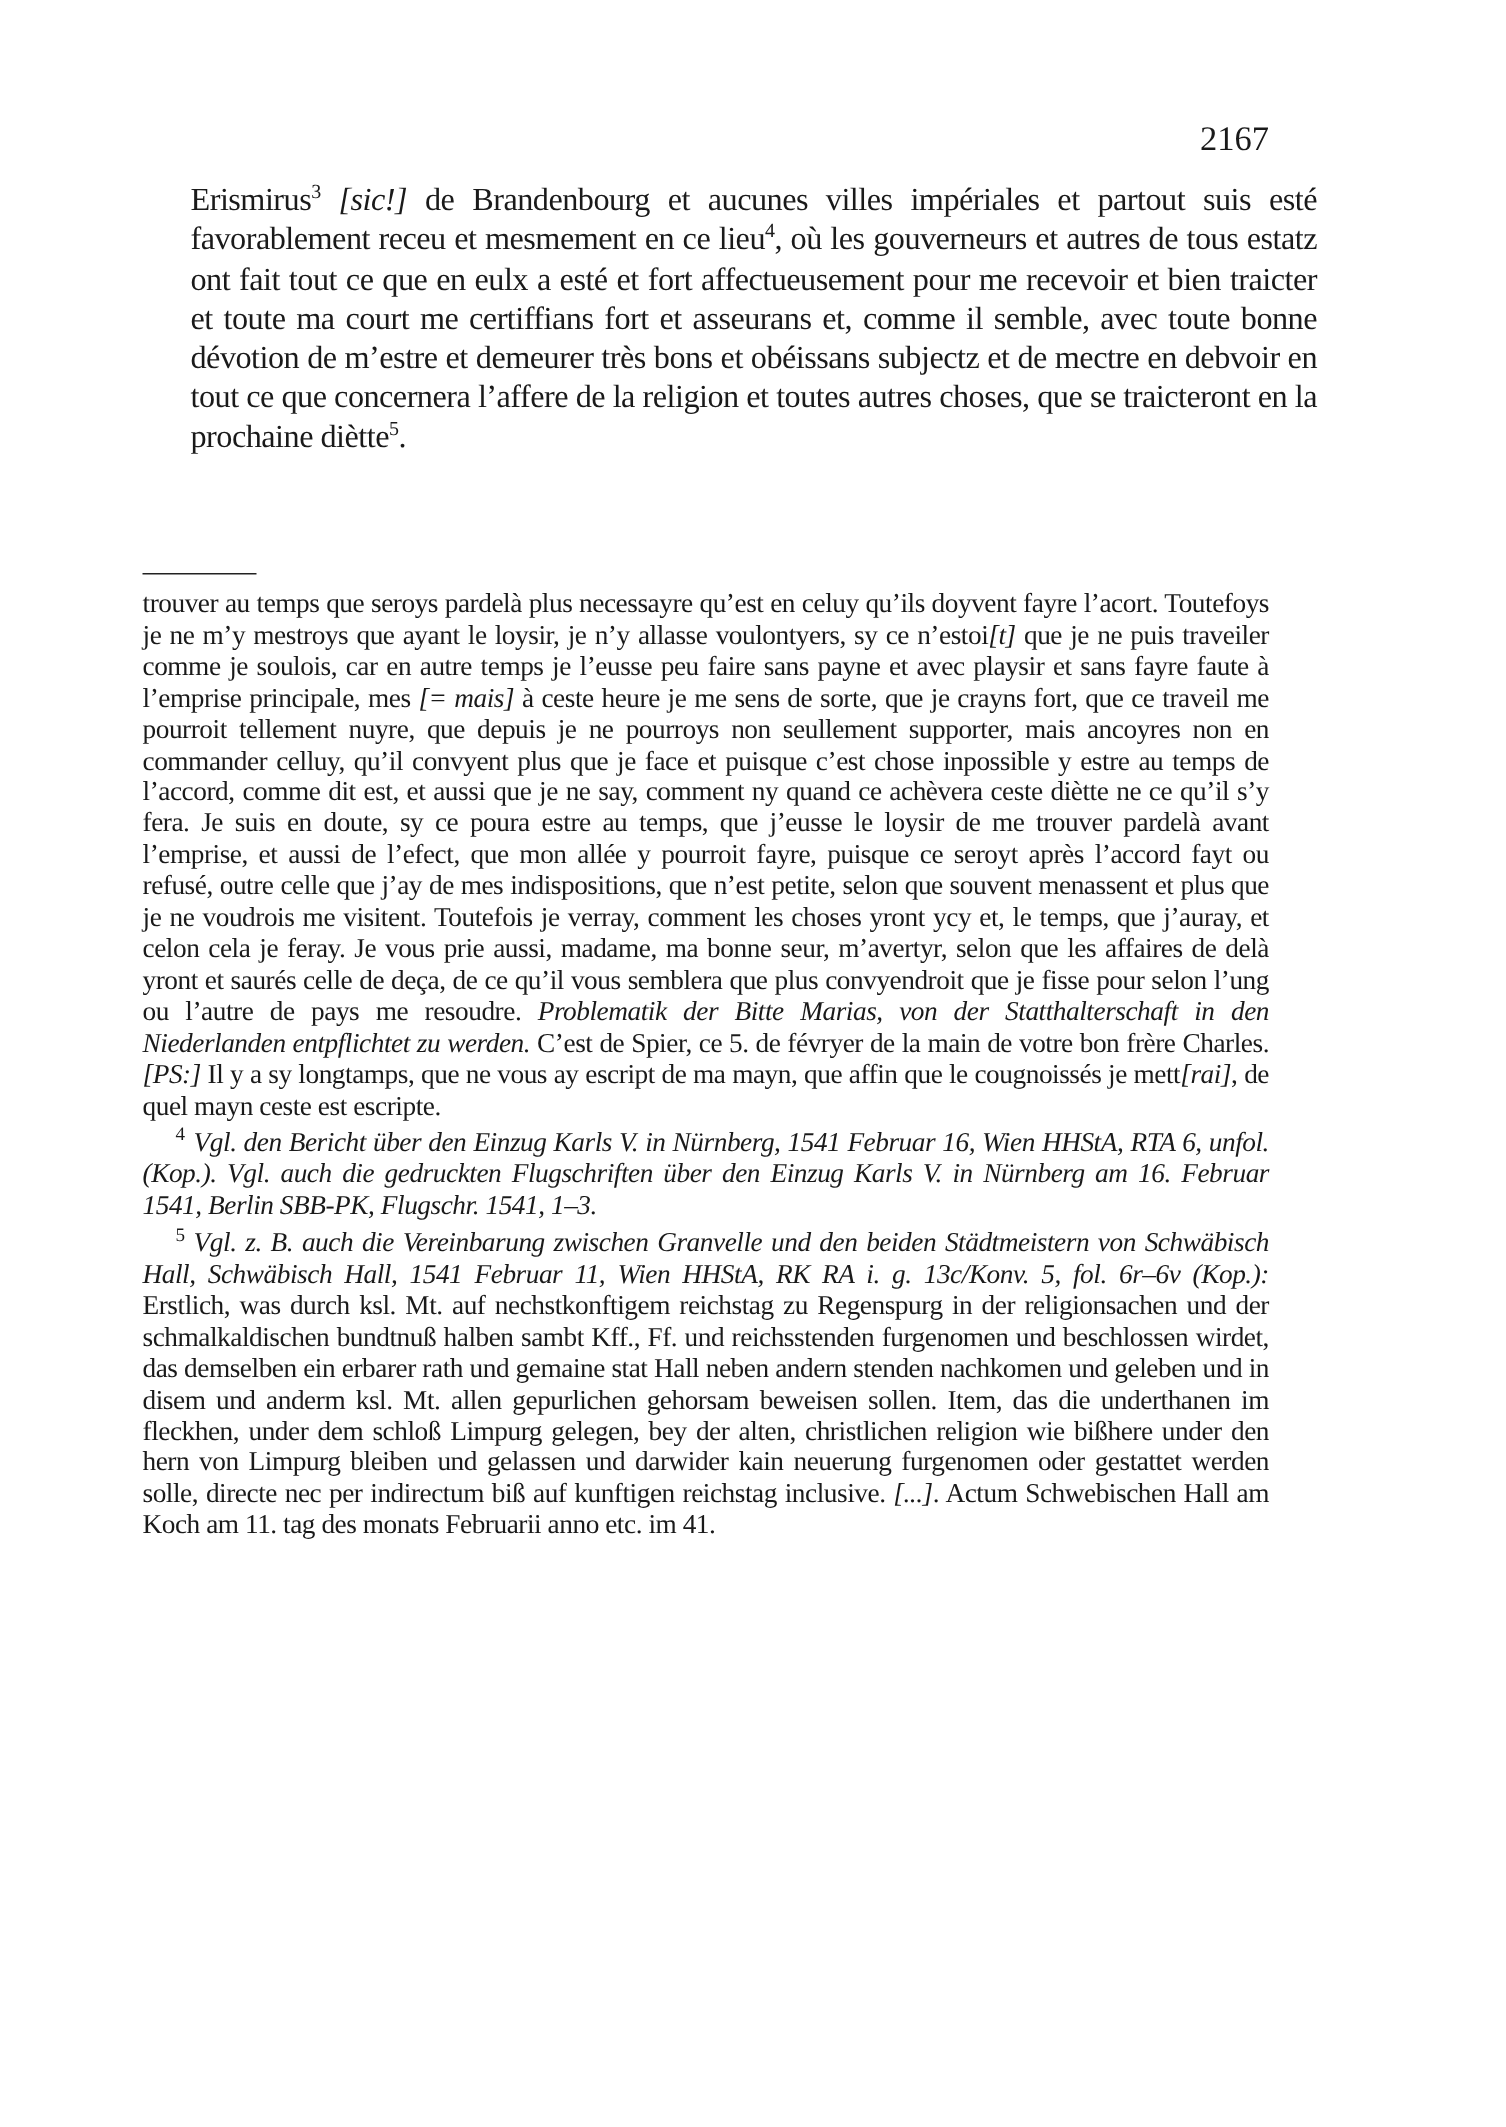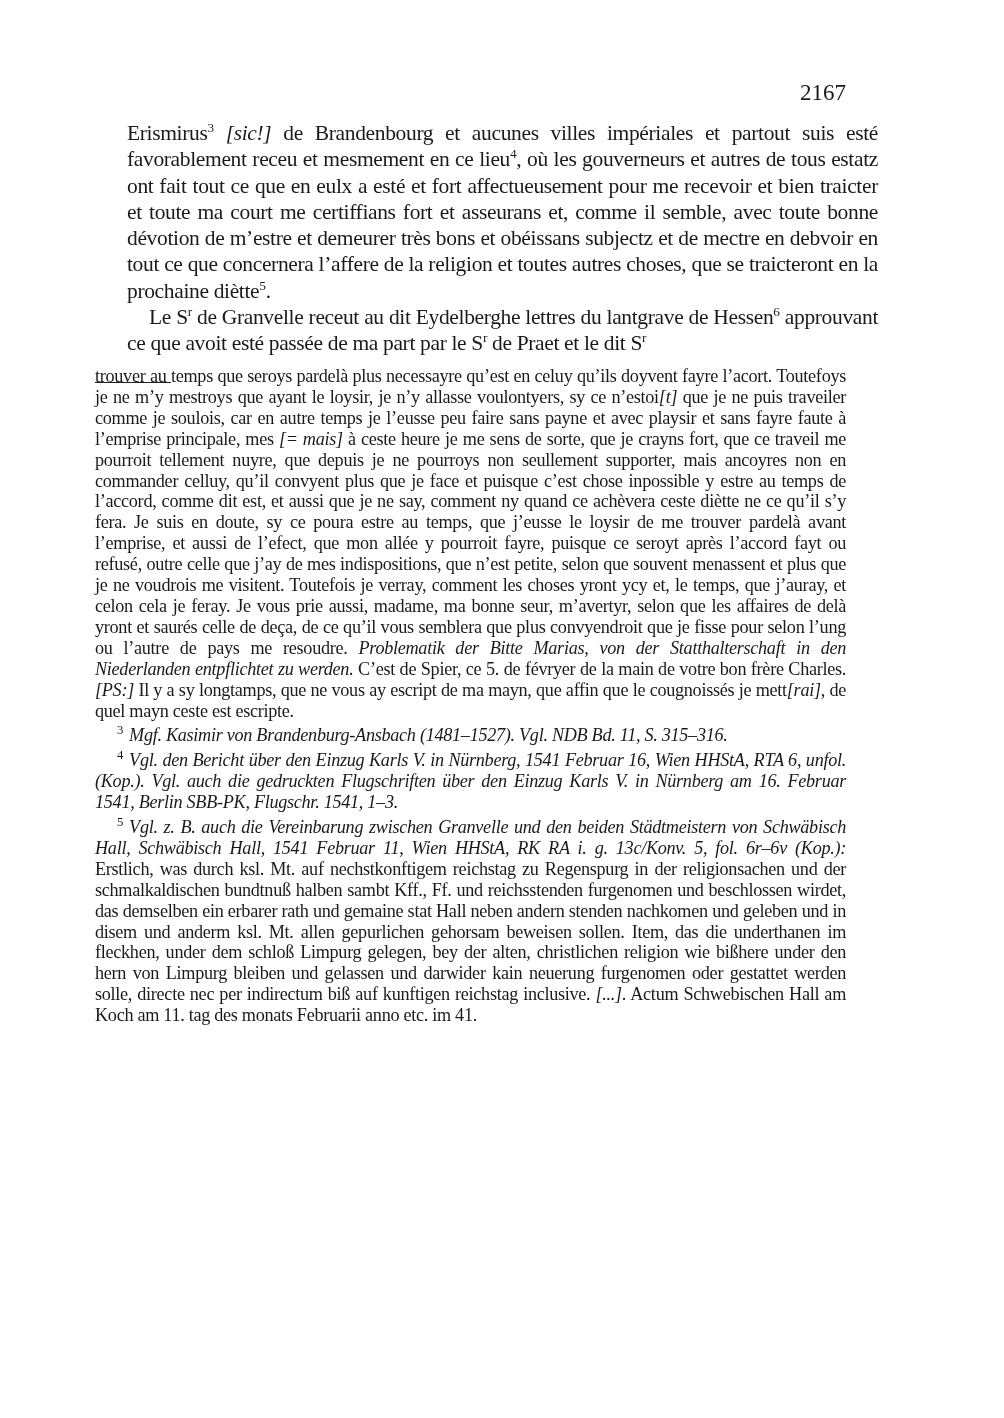--- a/index.html
+++ b/index.html
@@ -8,47 +8,45 @@
   .page { position: absolute; left: 95px; top: 0; width: 751px; }
   .running-head { position: absolute; top: 80px; left: 0; width: 751px; height: 26px; font-size: 17px; }
   .running-title { position: absolute; left: 0; right: 0; text-align: center; top: 3px; letter-spacing: -0.2px; }
   .page-number { position: absolute; right: 0; top: 0; font-size: 23px; }
   .main-text { position: absolute; top: 120px; left: 0; width: 751px; font-size: 21.5px; line-height: 26.3px;
                text-align: justify; letter-spacing: -0.35px; margin-left: 32px; }
   .main-text p { margin: 0; }
   .main-text p.indent { text-indent: 22px; }
   sup { font-size: 0.62em; vertical-align: super; line-height: 0; }
   .footnote-rule { position: absolute; top: 382px; left: 0; width: 76px; height: 0; border-top: 1px solid #222; }
-  .footnotes { position: absolute; top: 366px; left: 0; width: 751px; font-size: 18.2px; line-height: 20.9px;
+  .footnotes { position: absolute; top: 392px; left: 0; width: 751px; font-size: 18.2px; line-height: 20.9px;
                text-align: justify; letter-spacing: -0.3px; }
   .footnotes p { margin: 0; }
   .fn { margin-top: 4px !important; text-indent: 22px; }
   .fn-num { font-size: 0.7em; vertical-align: super; line-height: 0; margin-right: 6px; }
   i, .it { font-style: italic; }
 </style>
 </head>
 <body>
 
 <div class="page">
 
   <div class="running-head">
     <div class="page-number">2167</div>
   </div>
 
   <div class="main-text">
     <p><span>Erismirus</span><sup>3</sup><i> [sic!]</i><span> de Brandenbourg et aucunes villes impériales et partout suis esté favorablement receu et mesmement en ce lieu</span><sup>4</sup><span>, où les gouverneurs et autres de tous estatz ont fait tout ce que en eulx a esté et fort affectueusement pour me recevoir et bien traicter et toute ma court me certiffians fort et asseurans et, comme il semble, avec toute bonne dévotion de m’estre et demeurer très bons et obéissans subjectz et de mectre en debvoir en tout ce que concernera l’affere de la religion et toutes autres choses, que se traicteront en la prochaine diètte</span><sup>5</sup><span>.</span></p>
-    <p class="indent"><span>Le S</span><sup>r</sup><span> de Granvelle receut au dit Eydelberghe lettres du lantgrave de Hessen</span><sup>6</sup><span> approuvant ce que avoit esté passée de ma part par le S</span><sup>r</sup><span> de Praet et le dit S</span><sup>r</sup></p>
   </div>
 
   <div class="footnote-rule"></div>
 
   <div class="footnotes">
     <p><span>trouver au temps que seroys pardelà plus necessayre qu’est en celuy qu’ils doyvent fayre l’acort. Toutefoys je ne m’y mestroys que ayant le loysir, je n’y allasse voulontyers, sy ce n’estoi</span><i>[t]</i><span> que je ne puis traveiler comme je soulois, car en autre temps je l’eusse peu faire sans payne et avec playsir et sans fayre faute à l’emprise principale, mes </span><i>[= mais]</i><span> à ceste heure je me sens de sorte, que je crayns fort, que ce traveil me pourroit tellement nuyre, que depuis je ne pourroys non seullement supporter, mais ancoyres non en commander celluy, qu’il convyent plus que je face et puisque c’est chose inpossible y estre au temps de l’accord, comme dit est, et aussi que je ne say, comment ny quand ce achèvera ceste diètte ne ce qu’il s’y fera. Je suis en doute, sy ce poura estre au temps, que j’eusse le loysir de me trouver pardelà avant l’emprise, et aussi de l’efect, que mon allée y pourroit fayre, puisque ce seroyt après l’accord fayt ou refusé, outre celle que j’ay de mes indispositions, que n’est petite, selon que souvent menassent et plus que je ne voudrois me visitent. Toutefois je verray, comment les choses yront ycy et, le temps, que j’auray, et celon cela je feray. Je vous prie aussi, madame, ma bonne seur, m’avertyr, selon que les affaires de delà yront et saurés celle de deça, de ce qu’il vous semblera que plus convyendroit que je fisse pour selon l’ung ou l’autre de pays me resoudre. </span><i>Problematik der Bitte Marias, von der Statthalterschaft in den Niederlanden entpflichtet zu werden.</i><span> C’est de Spier, ce 5. de févryer de la main de votre bon frère Charles. </span><i>[PS:]</i><span> Il y a sy longtamps, que ne vous ay escript de ma mayn, que affin que le cougnoissés je mett</span><i>[rai]</i><span>, de quel mayn ceste est escripte.</span></p>
 
-    <p class="fn"><span class="fn-num">3</span><i>Mgf. Kasimir von Brandenburg-Ansbach (1481–1527). Vgl. NDB Bd. 11, S. 315–316.</i></p>
 
     <p class="fn"><span class="fn-num">4</span><i>Vgl. den Bericht über den Einzug Karls V. in Nürnberg, 1541 Februar 16, Wien HHStA, RTA 6, unfol. (Kop.). Vgl. auch die gedruckten Flugschriften über den Einzug Karls V. in Nürnberg am 16. Februar 1541, Berlin SBB-PK, Flugschr. 1541, 1–3.</i></p>
 
     <p class="fn"><span class="fn-num">5</span><i>Vgl. z. B. auch die Vereinbarung zwischen Granvelle und den beiden Städtmeistern von Schwäbisch Hall, Schwäbisch Hall, 1541 Februar 11, Wien HHStA, RK RA i. g. 13c/Konv. 5, fol. 6r–6v (Kop.):</i><span> Erstlich, was durch ksl. Mt. auf nechstkonftigem reichstag zu Regenspurg in der religionsachen und der schmalkaldischen bundtnuß halben sambt Kff., Ff. und reichsstenden furgenomen und beschlossen wirdet, das demselben ein erbarer rath und gemaine stat Hall neben andern stenden nachkomen und geleben und in disem und anderm ksl. Mt. allen gepurlichen gehorsam beweisen sollen. Item, das die underthanen im fleckhen, under dem schloß Limpurg gelegen, bey der alten, christlichen religion wie bißhere under den hern von Limpurg bleiben und gelassen und darwider kain neuerung furgenomen oder gestattet werden solle, directe nec per indirectum biß auf kunftigen reichstag inclusive. </span><i>[...]</i><span>. Actum Schwebischen Hall am Koch am 11. tag des monats Februarii anno etc. im 41.</span></p>
 
   </div>
 
 </div>
 
 </body></html>

